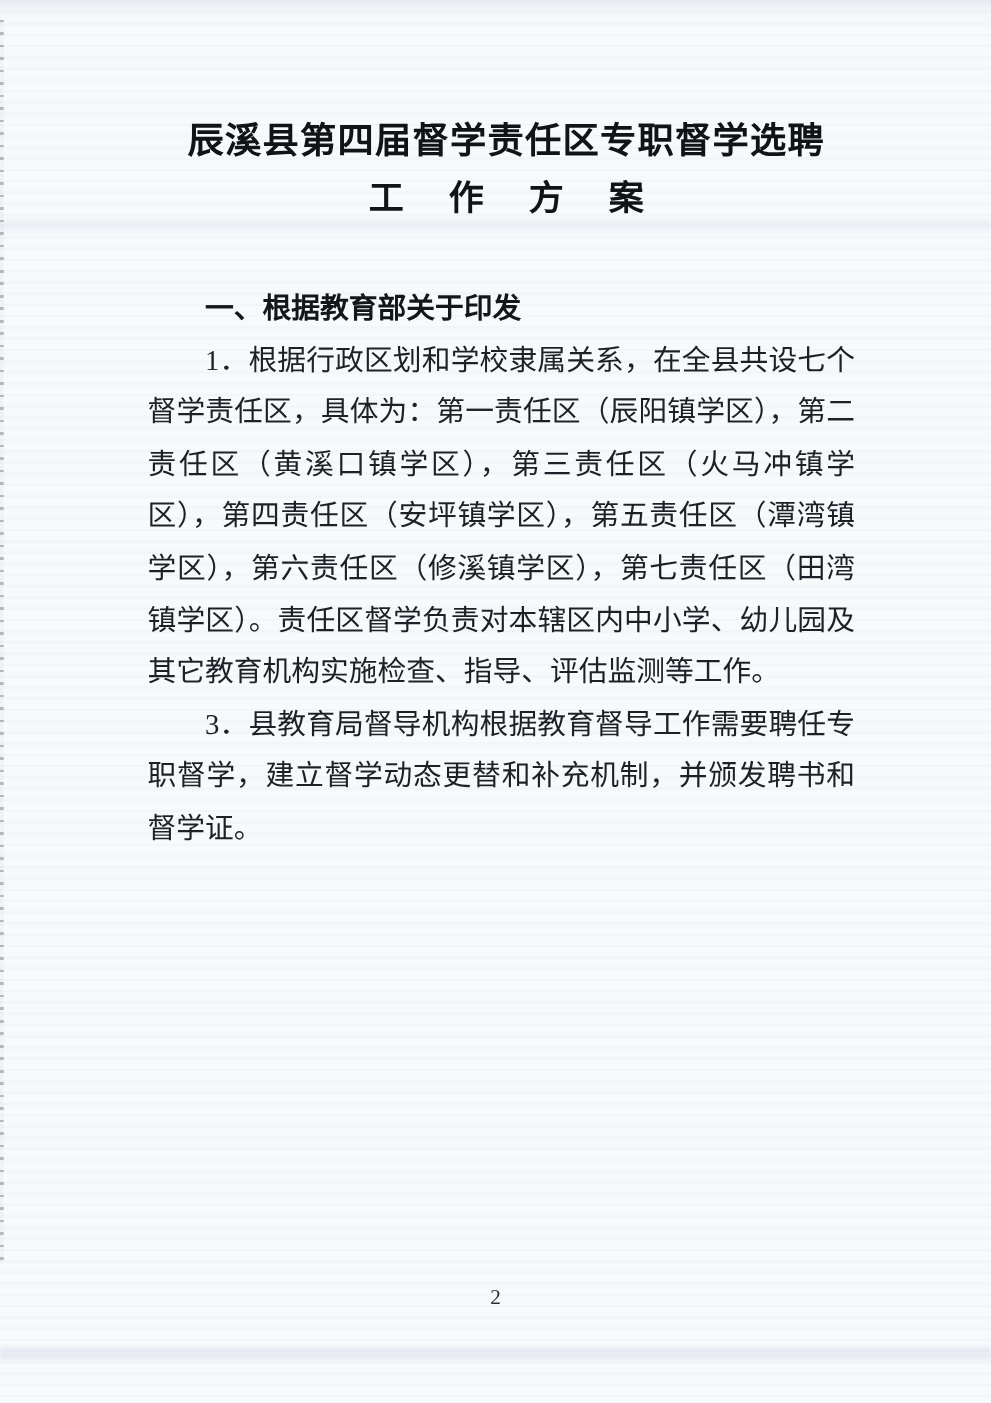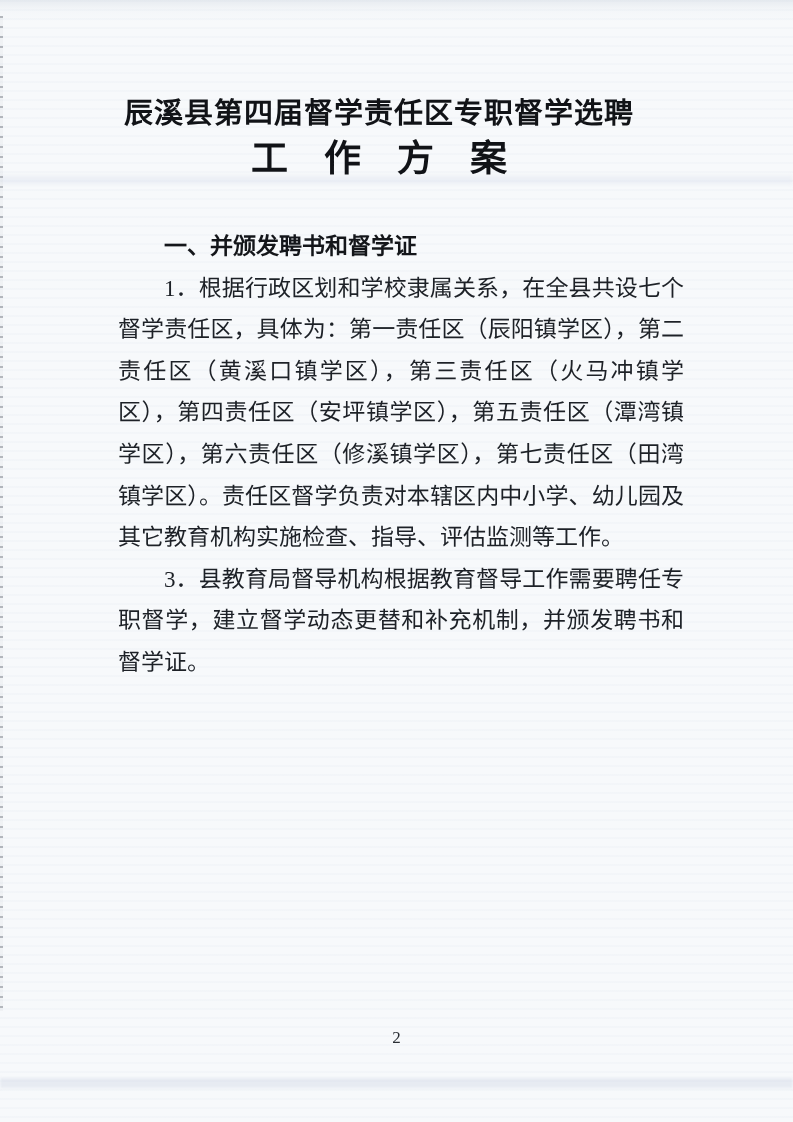--- a/index.html
+++ b/index.html
@@ -36,34 +36,34 @@
   }
   .scan-edge-left{
     position:absolute;left:0;top:16px;width:3px;height:995px;
     background:repeating-linear-gradient(180deg,
       rgba(70,76,88,.38) 0px, rgba(70,76,88,.38) 2px,
       rgba(70,76,88,.04) 2px, rgba(70,76,88,.04) 10px);
     pointer-events:none;
   }
   .title-block{
     position:absolute;
-    top:90px;left:96px;width:566px;
+    top:90px;left:122px;width:566px;
     text-align:center;
     color:#111317;
     font-family:"Liberation Sans", sans-serif;
     font-weight:800;
   }
   .title-line1{
     font-size:29px;
     line-height:46px;
     letter-spacing:1px;
     margin:0;
   }
   .title-line2{
-    font-size:37px;
+    font-size:28px;
     line-height:46px;
     letter-spacing:36px;
     padding-left:36px; 
     margin:0;
   }
   .body-block{
     position:absolute;
     top:226px;left:118px;width:566px;
     font-size:23px;
     line-height:41.6px;
@@ -96,21 +96,21 @@
   <div class="scan-band-a"></div>
   <div class="scan-band-b"></div>
   <div class="scan-edge-left"></div>
 
   <div class="title-block">
     <h1 class="title-line1">辰溪县第四届督学责任区专职督学选聘</h1>
     <h1 class="title-line2">工作方案</h1>
   </div>
 
   <div class="body-block">
-    <p class="section-heading">一、并颁发聘书和督学证</p>
+    <p class="section-heading">一、根据教育部关于印发</p>
     <p>1．根据行政区划和学校隶属关系，在全县共设七个督学责任区，具体为：第一责任区（辰阳镇学区），第二责任区（黄溪口镇学区），第三责任区（火马冲镇学区），第四责任区（安坪镇学区），第五责任区（潭湾镇学区），第六责任区（修溪镇学区），第七责任区（田湾镇学区）。责任区督学负责对本辖区内中小学、幼儿园及其它教育机构实施检查、指导、评估监测等工作。</p>
     <p>3．县教育局督导机构根据教育督导工作需要聘任专职督学，建立督学动态更替和补充机制，并颁发聘书和督学证。</p>
 
   </div>
 
   <div class="footer">
     <span>2</span>
   </div>
 
 </div>

